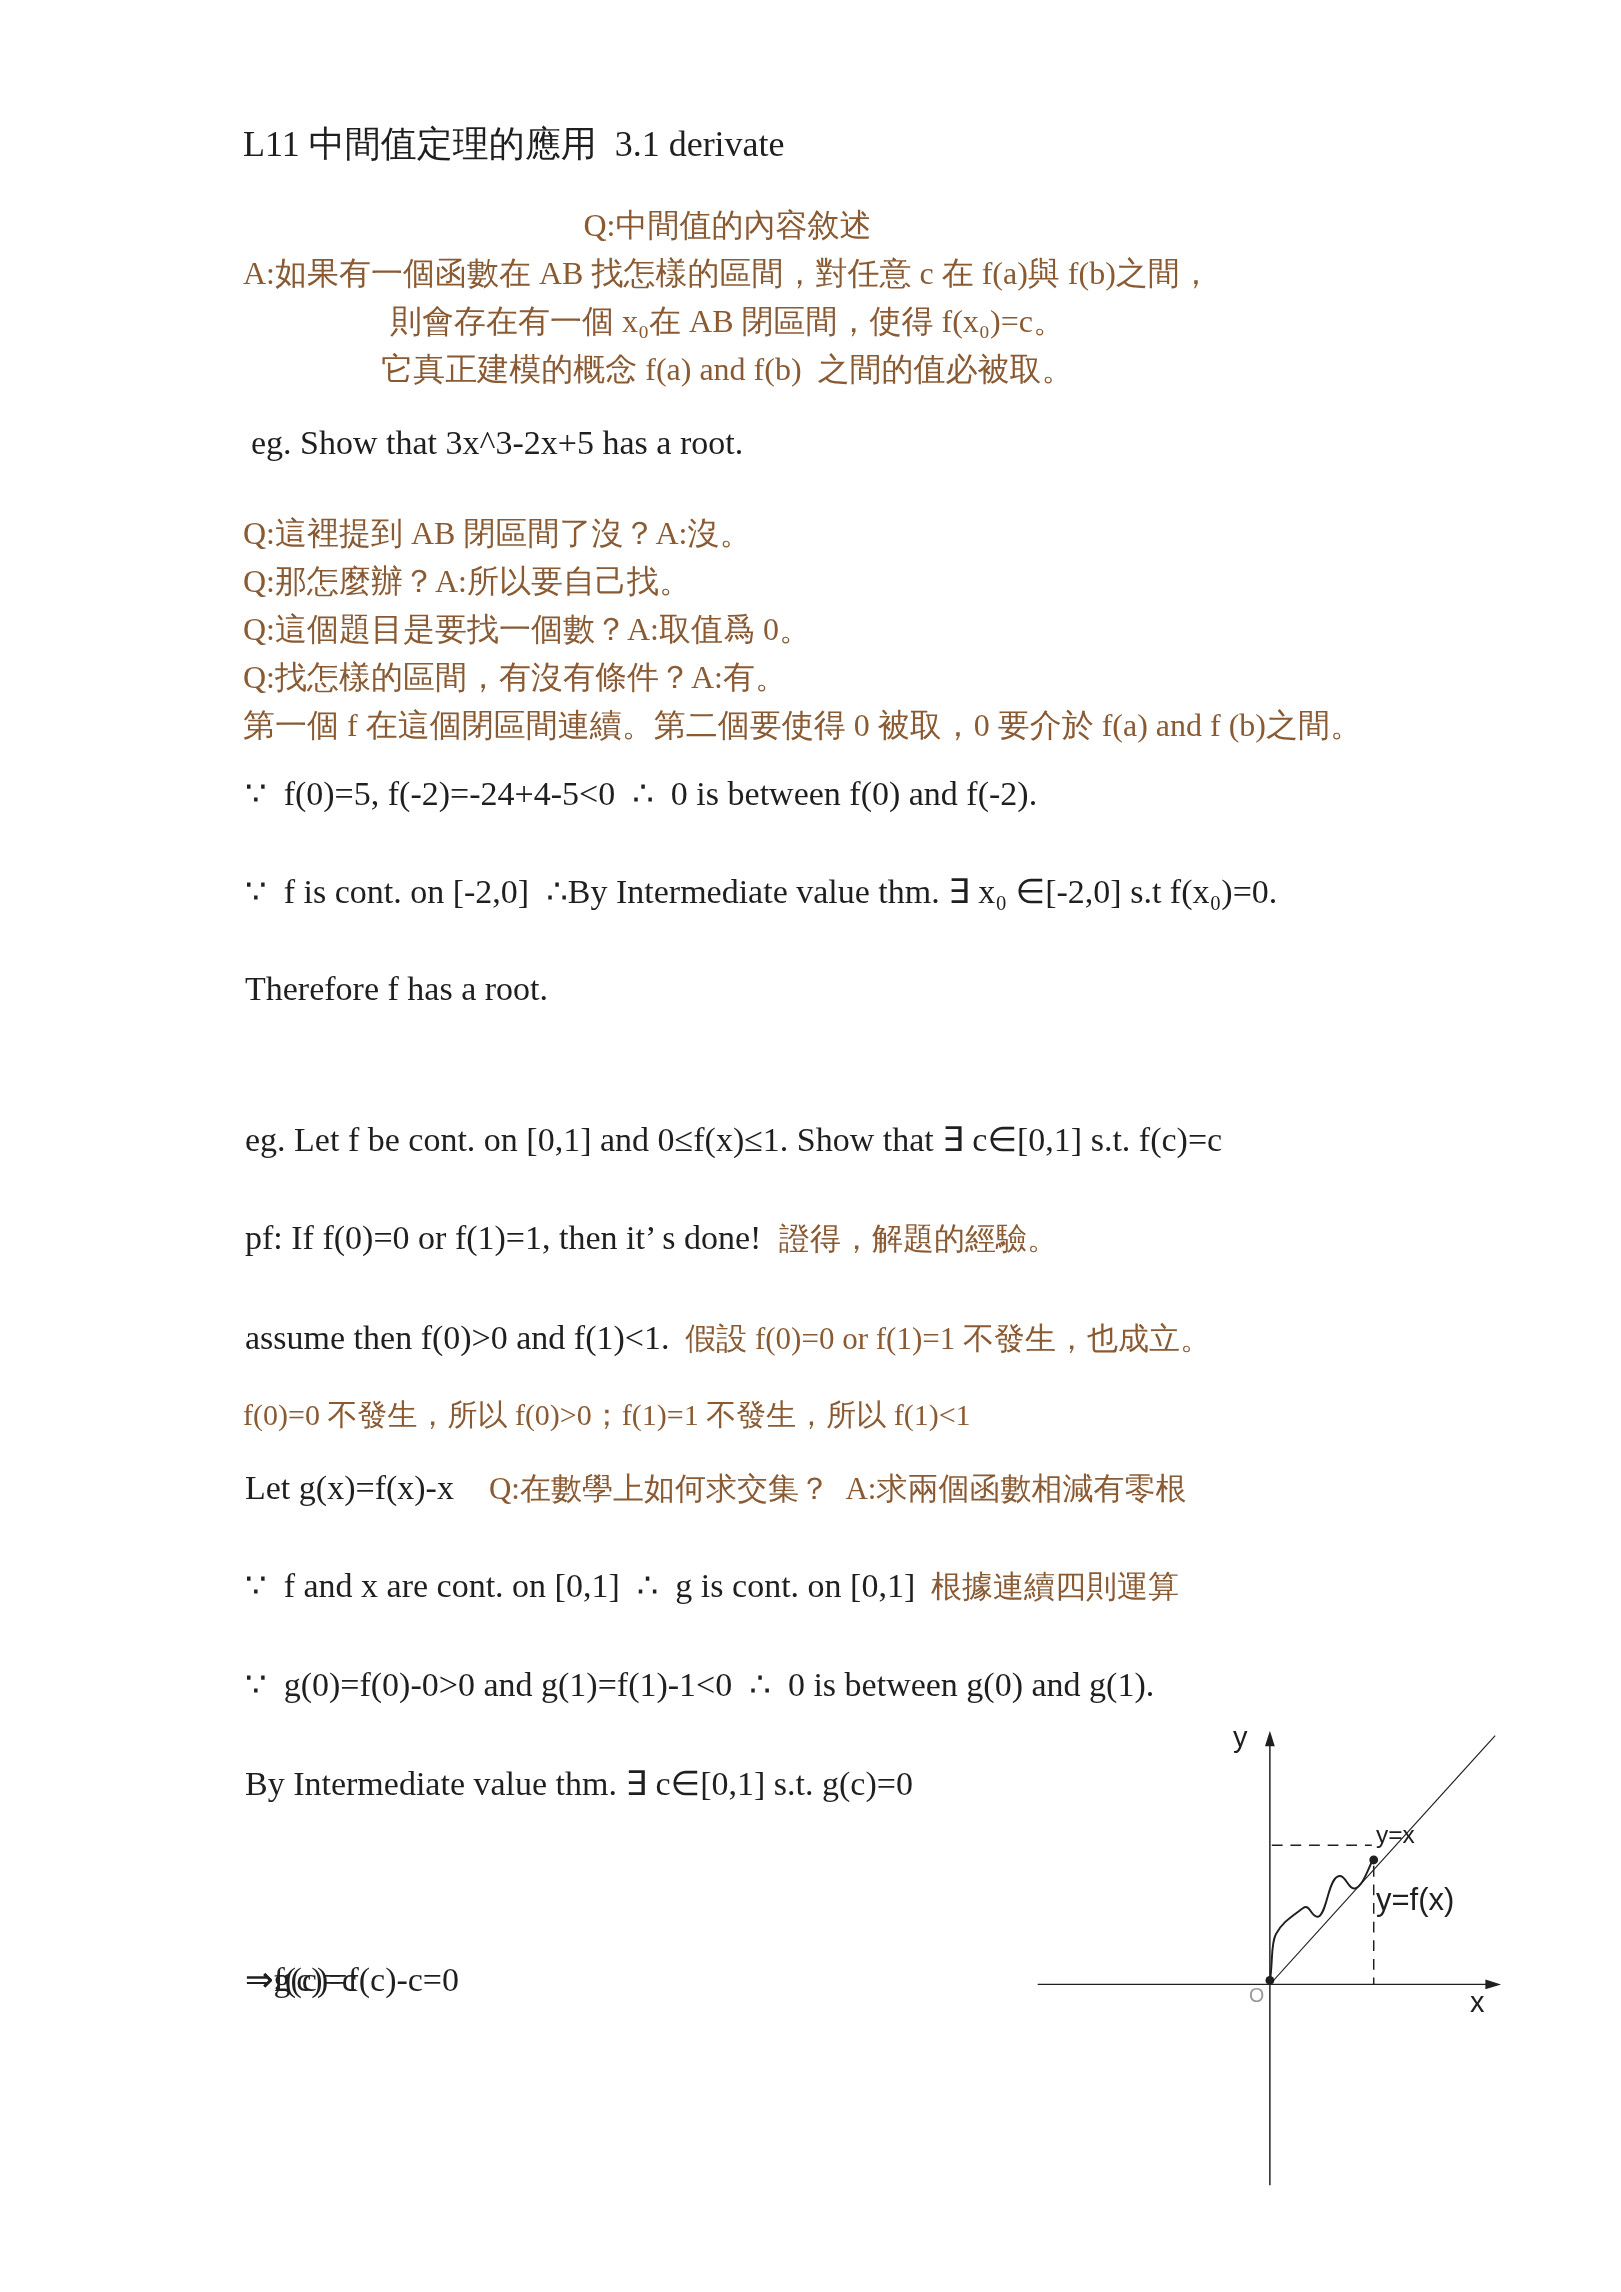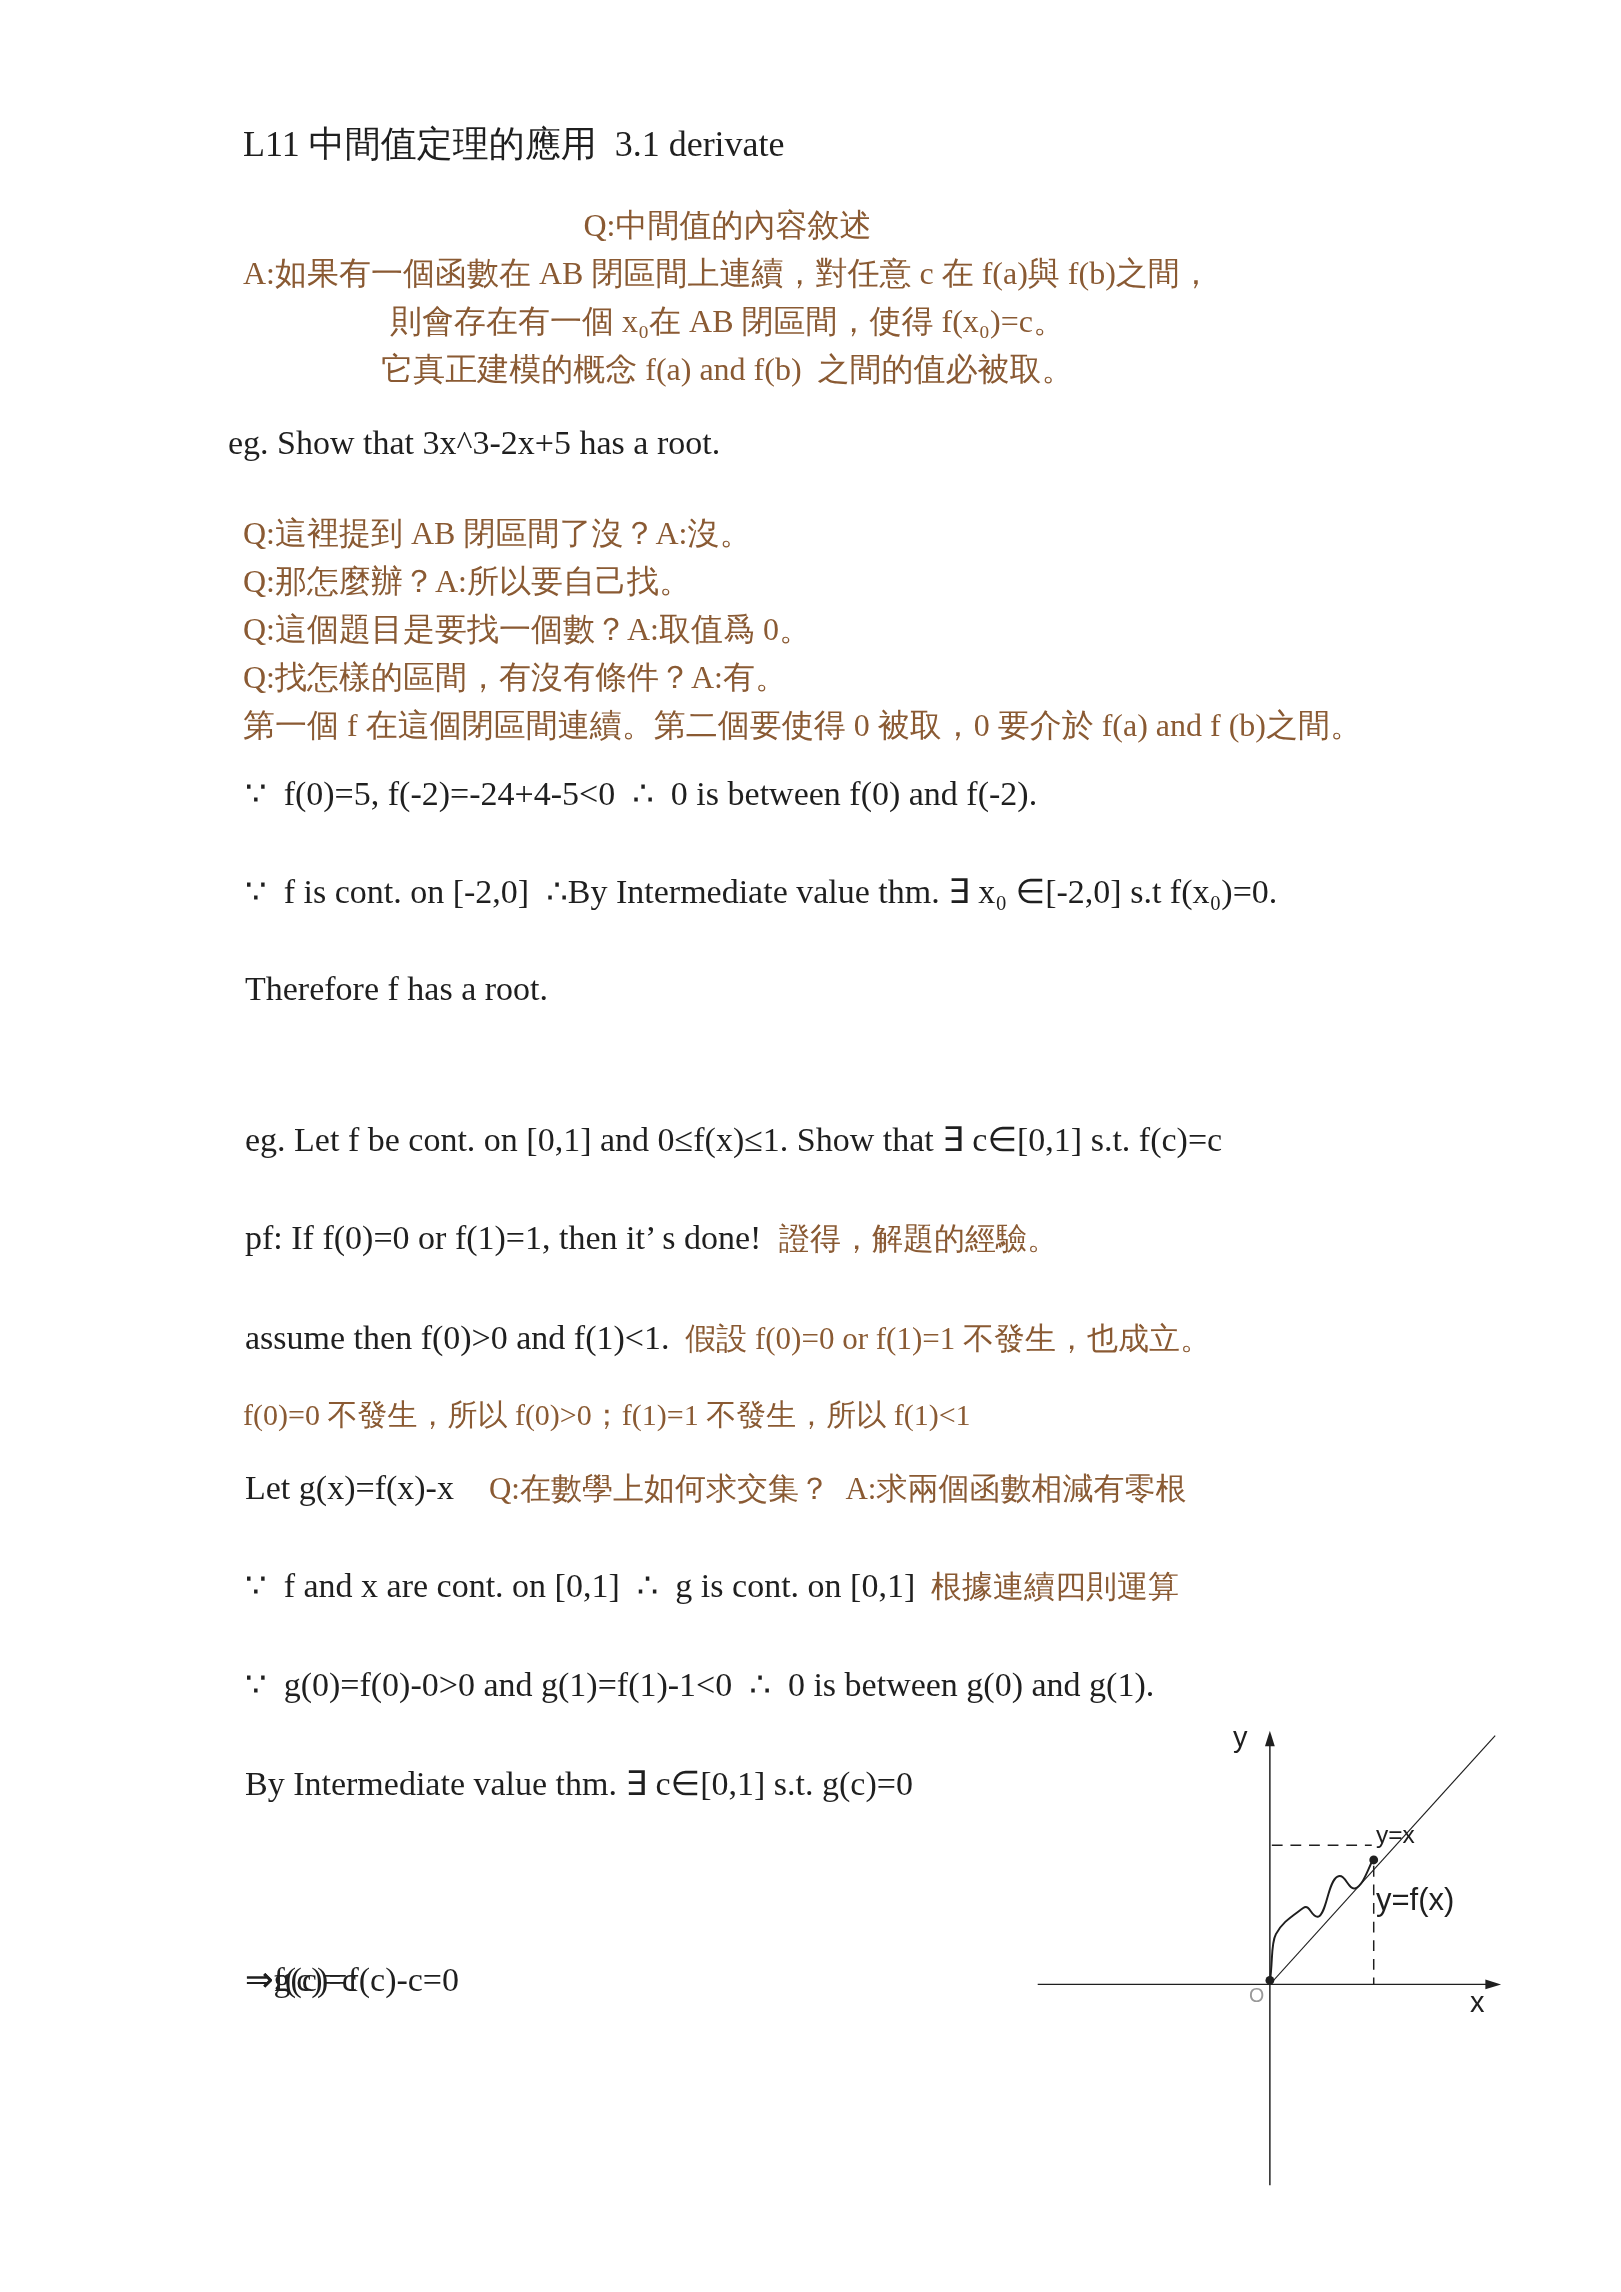--- a/index.html
+++ b/index.html
@@ -26,26 +26,26 @@
 </style>
 </head>
 <body>
 
 <div class="page">
 
   <div class="line title" style="left:243px; top:120px;">L11 中間值定理的應用  3.1 derivate</div>
 
   <div class="block" style="left:243px; top:201px;text-align:center;">
       <div>Q:中間值的內容敘述</div>
-      <div>A:如果有一個函數在 AB 閉區間上連續，對任意 c 在 f(a)與 f(b)之間，</div>
+      <div>A:如果有一個函數在 AB 找怎樣的區間，對任意 c 在 f(a)與 f(b)之間，</div>
       <div>則會存在有一個 x₀在 AB 閉區間，使得 f(x₀)=c。</div>
       <div>它真正建模的概念 f(a) and f(b)  之間的值必被取。</div>
     </div>
 
-  <div class="line black" style="left:228px; top:424px;">eg. Show that 3x^3-2x+5 has a root.</div>
+  <div class="line black" style="left:251px; top:424px;">eg. Show that 3x^3-2x+5 has a root.</div>
 
   <div class="block" style="left:243px; top:509px;">
       <div>Q:這裡提到 AB 閉區間了沒？A:沒。</div>
       <div>Q:那怎麼辦？A:所以要自己找。</div>
       <div>Q:這個題目是要找一個數？A:取值爲 0。</div>
       <div>Q:找怎樣的區間，有沒有條件？A:有。</div>
       <div>第一個 f 在這個閉區間連續。第二個要使得 0 被取，0 要介於 f(a) and f (b)之間。</div>
     </div>
 
   <div class="line black" style="left:245px; top:773px;">∵  f(0)=5, f(-2)=-24+4-5&lt;0  ∴  0 is between f(0) and f(-2).</div>

